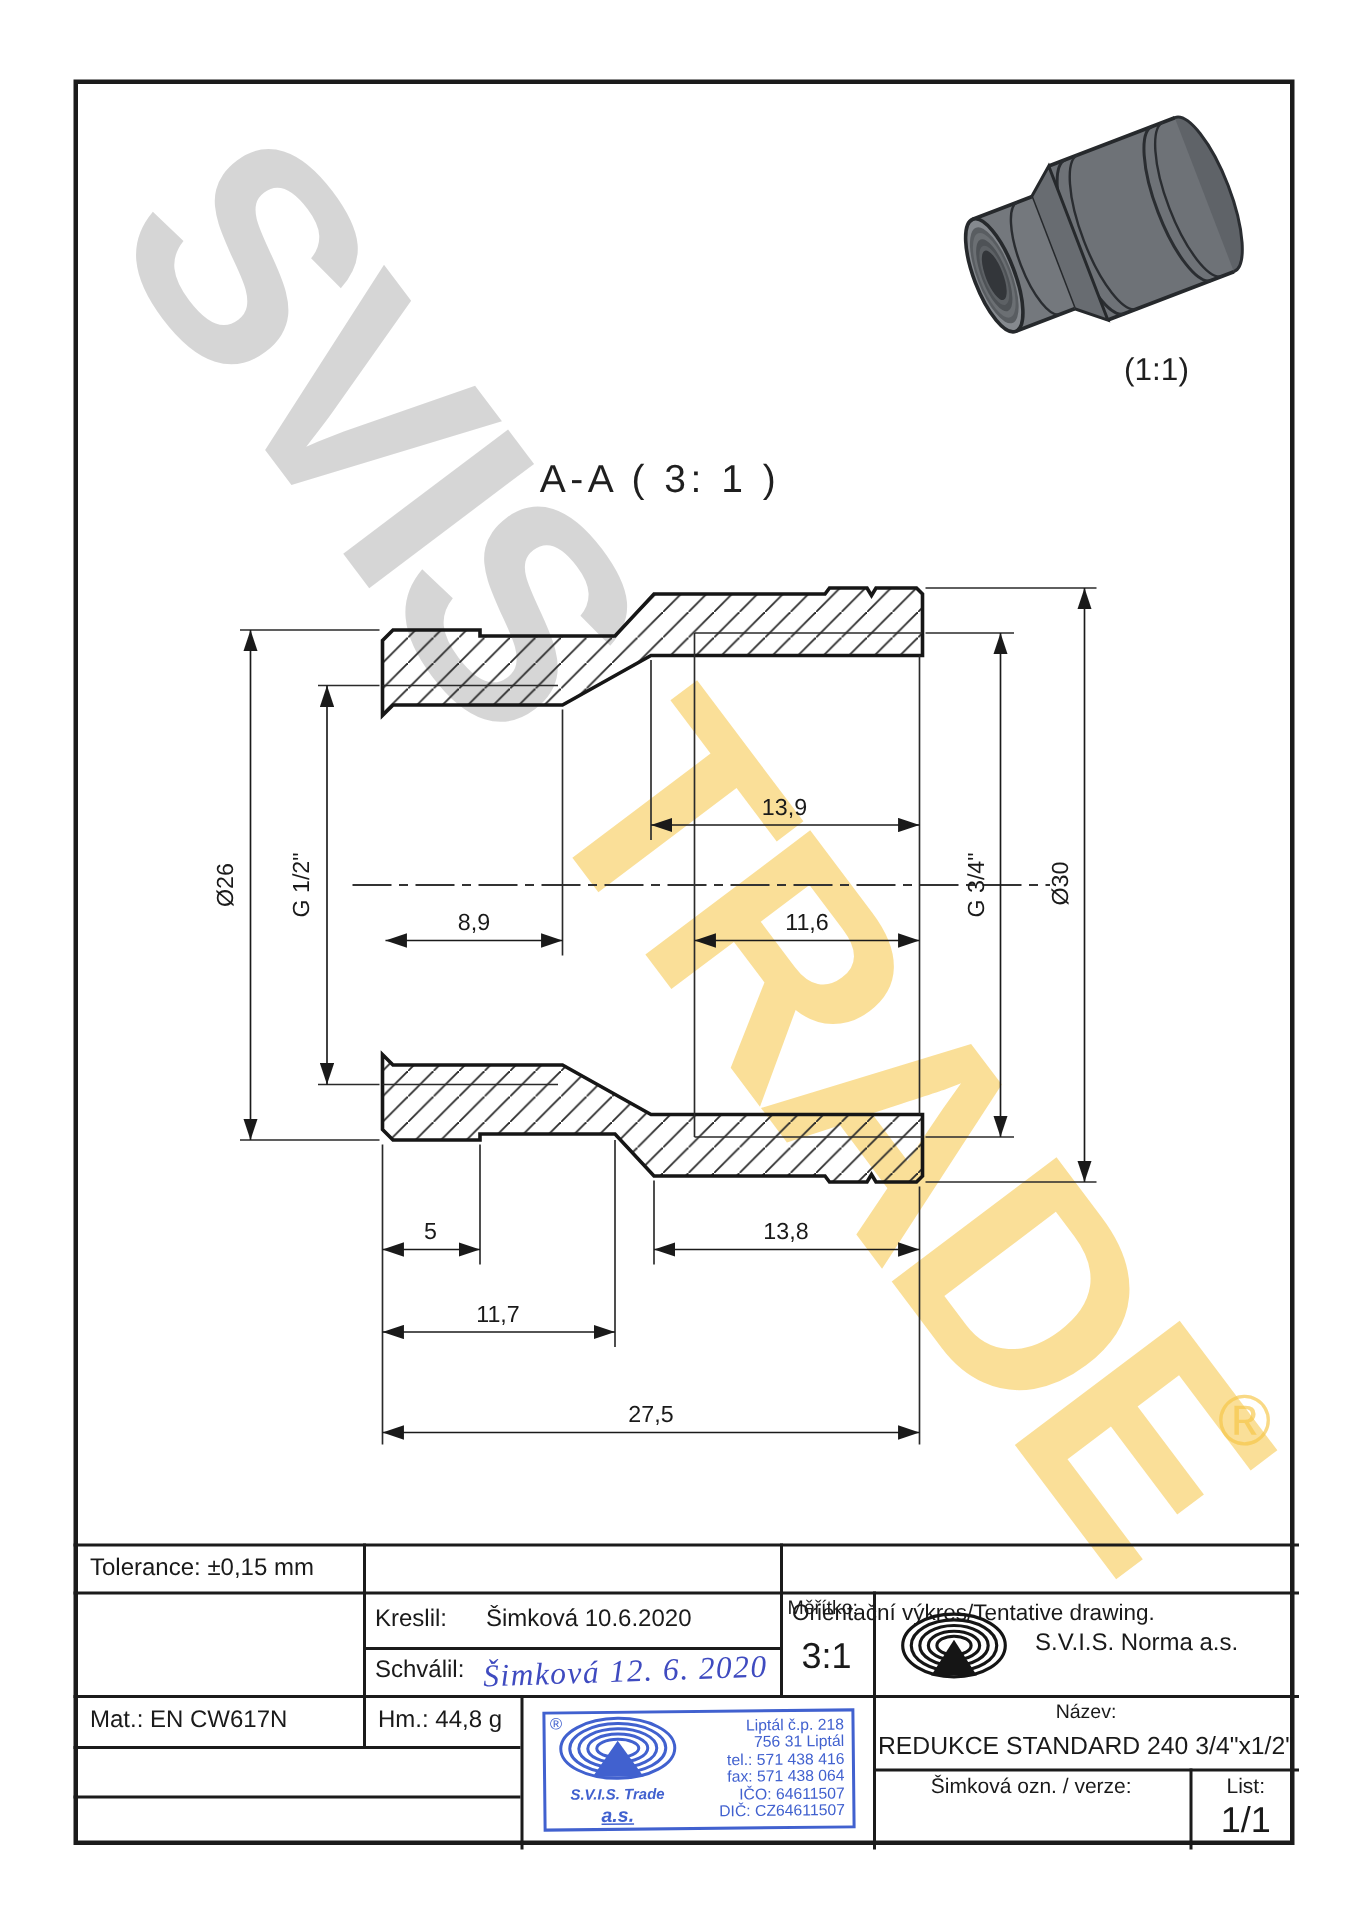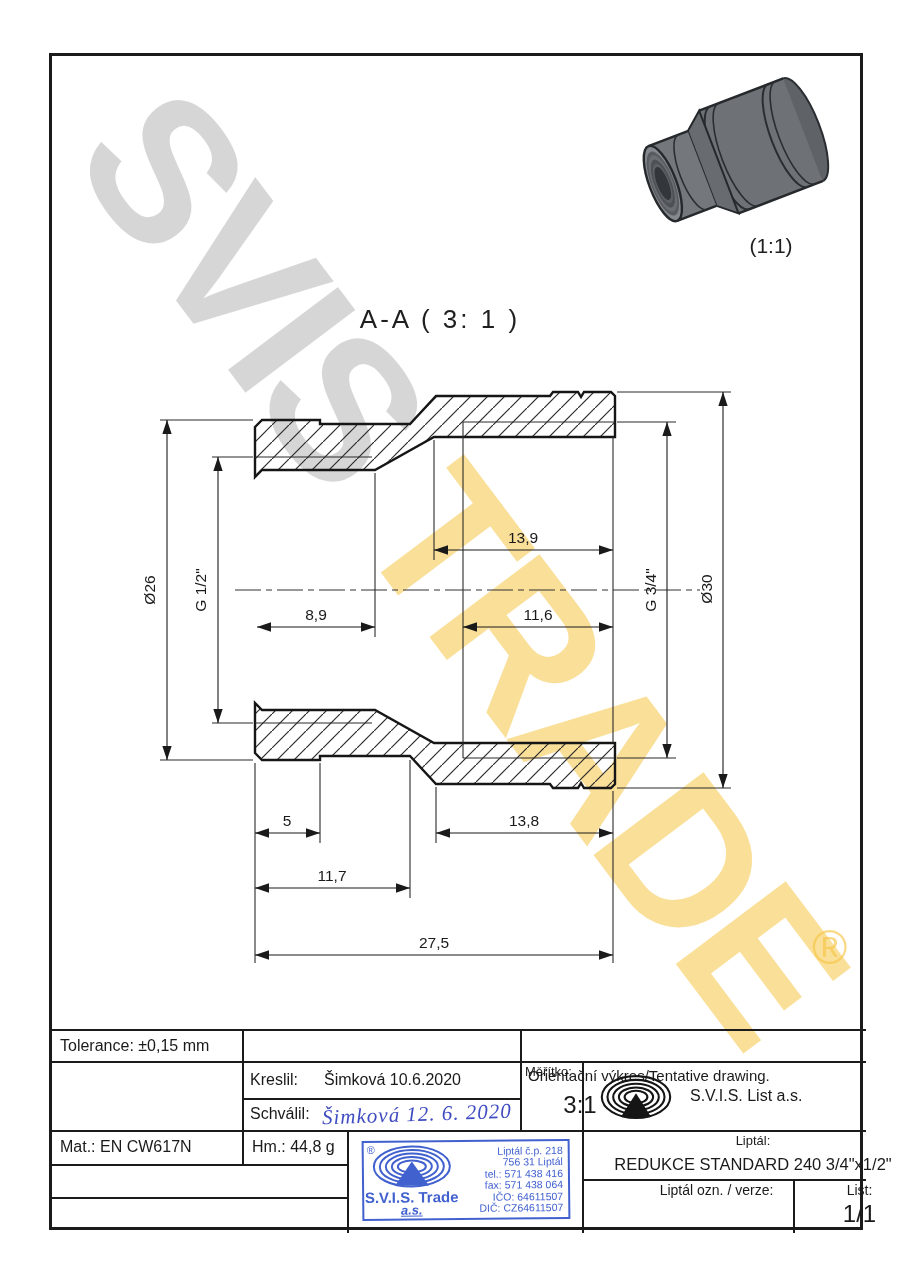--- a/index.html
+++ b/index.html
@@ -12,33 +12,33 @@
   .wm .g{color:rgba(0,0,0,0.16);}
   .wm .y{color:rgba(246,197,67,0.55);}
   .wm-reg{position:absolute;left:812px;top:920px;font-size:48px;color:rgba(246,197,67,0.65);
       z-index:1;font-weight:normal;}
   
   .frame{position:absolute;left:49px;top:53px;width:814px;height:1177px;border:3px solid #1b1b1b;
       box-sizing:border-box;z-index:2;}
   svg.draw{position:absolute;left:0;top:0;z-index:3;}
   .ln{position:absolute;background:#1b1b1b;z-index:4;}
   .cell{position:absolute;z-index:5;display:flex;align-items:center;white-space:nowrap;}
-  .cell.center{justify-content:center;padding-left:29px;}
+  .cell.center{justify-content:center;}
   .lbl{font-size:16px;}
   .small{font-size:13px;}
   .sig{font-family:"Liberation Serif",serif;font-style:italic;color:#3f4bc0;font-size:21px;
        transform:rotate(-2deg);letter-spacing:1px;}
   .big{font-size:24px;}
   
   .stamp{position:absolute;left:362px;top:1140px;width:204px;height:76px;border:2px solid #4161cf;
       z-index:6;color:#4161cf;transform:rotate(-0.6deg);display:flex;align-items:center;
       background:transparent;}
   .stamp .reg{position:absolute;left:3px;top:1px;font-size:11px;}
   .stamp .left{width:95px;text-align:center;}
-  .stamp .left .nm{font-size:15px;font-weight:bold;line-height:10px;}
+  .stamp .left .nm{font-size:10px;font-style:italic;font-weight:bold;line-height:10px;}
   .stamp .left .as{font-size:13px;font-style:italic;font-weight:bold;text-decoration:underline;}
   .stamp .addr{flex:1;text-align:right;padding-right:5px;font-size:10.5px;line-height:11.5px;}
 </style>
 </head>
 <body>
 
 <div class="sheet">
 
   <div class="wm"><span class="g">SVIS</span><span class="y"> TRADE</span></div>
   <div class="wm-reg">®</div>
@@ -174,28 +174,28 @@
   <svg style="position:absolute;left:598px;top:1074px;z-index:5" width="76" height="46" viewBox="-40 -24 80 48">
     <g stroke="#151515" stroke-width="2.2" fill="none">
       <ellipse rx="36" ry="22"></ellipse>
         <ellipse rx="30" ry="18"></ellipse>
         <ellipse rx="24" ry="14"></ellipse>
       <ellipse rx="18" ry="10"></ellipse>
         <ellipse rx="12" ry="6.5"></ellipse>
     </g>
     <path d="M-16,21 L16,21 L0,-4 Z" fill="#151515"></path>
   </svg>
-  <div class="cell lbl" style="left:690px;top:1061px;height:69px">S.V.I.S. List a.s.</div>
+  <div class="cell lbl" style="left:690px;top:1061px;height:69px">S.V.I.S. Norma a.s.</div>
 
   <div class="cell lbl" style="left:60px;top:1130px;height:34px">Mat.: EN CW617N</div>
   <div class="cell lbl" style="left:252px;top:1130px;height:34px">Hm.: 44,8 g</div>
 
-  <div class="cell small center" style="left:582px;top:1132px;width:284px;height:16px">Liptál:</div>
+  <div class="cell small center" style="left:582px;top:1132px;width:284px;height:16px">Název:</div>
   <div class="cell center" style="left:582px;top:1150px;width:284px;height:28px;font-size:16.5px">REDUKCE STANDARD 240 3/4"x1/2"</div>
-  <div class="cell center" style="left:582px;top:1181px;width:211px;height:18px;font-size:14px">Liptál ozn. / verze:</div>
+  <div class="cell center" style="left:582px;top:1181px;width:211px;height:18px;font-size:14px">Šimková ozn. / verze:</div>
   <div class="cell center" style="left:795px;top:1181px;width:71px;height:18px;font-size:14px">List:</div>
   <div class="cell center" style="left:795px;top:1198px;width:71px;height:32px;font-size:24px">1/1</div>
 
   <div class="stamp">
     <span class="reg">®</span>
     <div class="left">
       <svg width="84" height="44" viewBox="-42 -22 84 44">
         <g stroke="#4161cf" stroke-width="2" fill="none">
           <ellipse rx="38" ry="20"></ellipse>
             <ellipse rx="32" ry="16.5"></ellipse>

